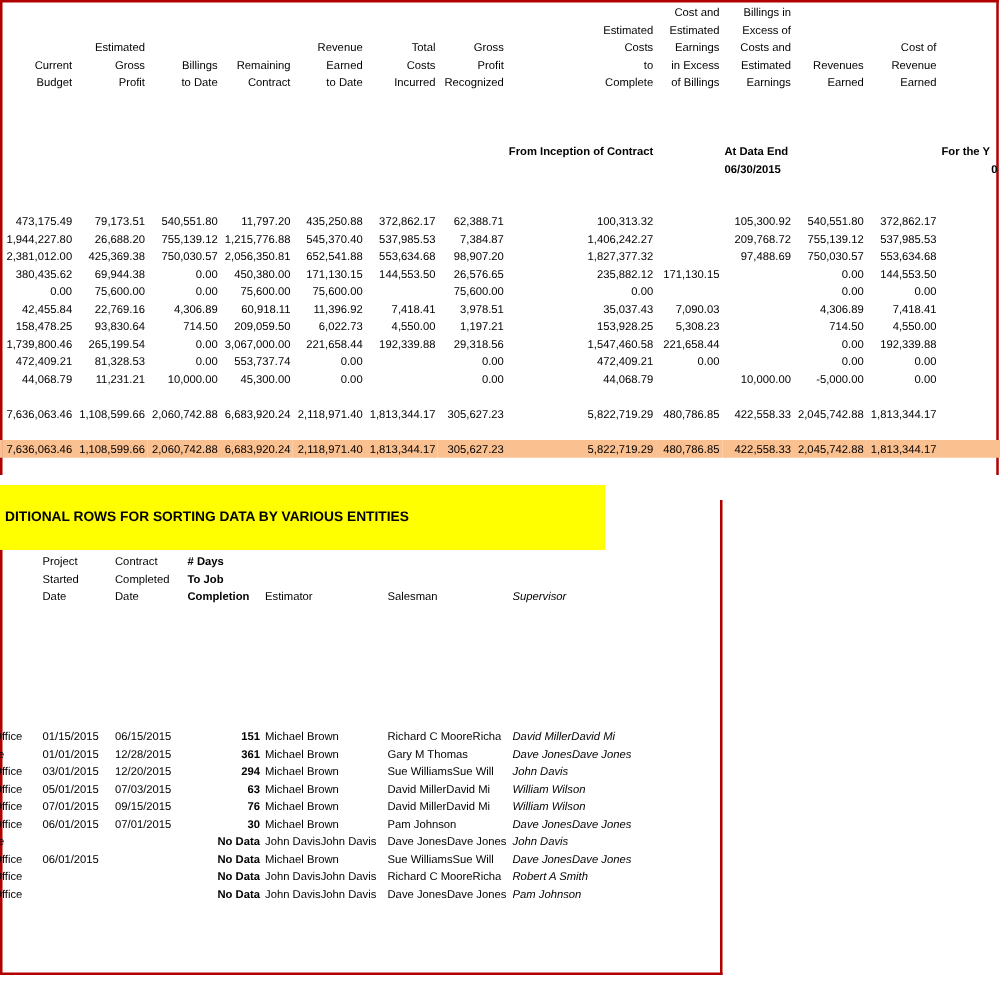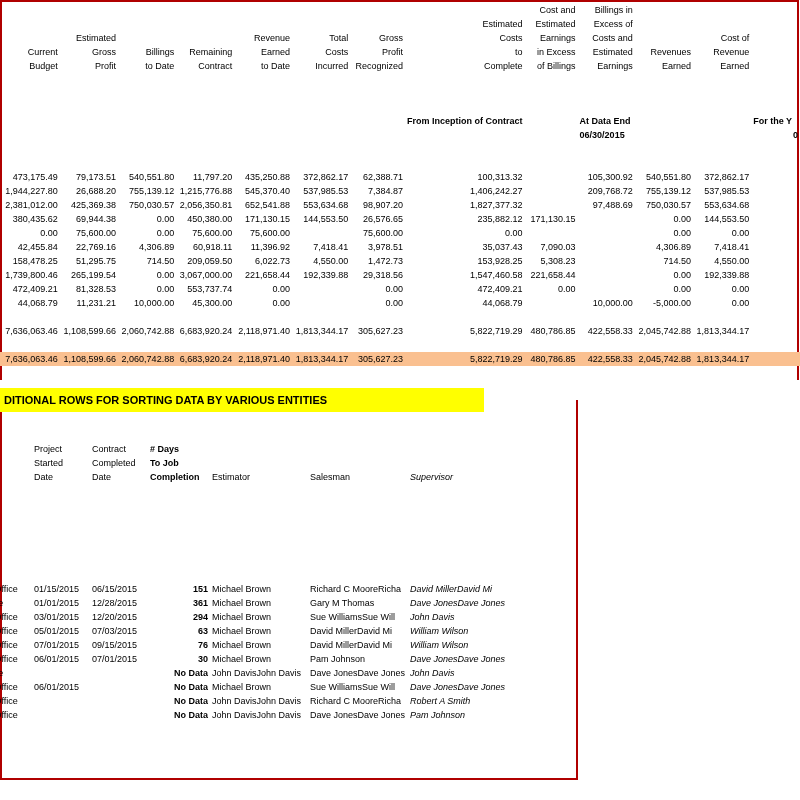--- a/index.html
+++ b/index.html
@@ -42,21 +42,21 @@
     overflow: hidden;
     white-space: nowrap;
     text-overflow: clip;
     font-weight: normal;
   }
   .num { text-align: right; }
   .txt { text-align: left; }
   .hdr { text-align: right; vertical-align: bottom; }
   .bold { font-weight: bold; }
   .orange { background: #fac090; }
-  .yellow { background: #ffff00; font-weight: bold; font-size: 11px; padding: 6px 4px; }
+  .yellow { background: #ffff00; font-weight: bold; font-size: 11px; padding: 20px 4px; }
 
   
   .t1 td, .t1 th { width: 62px; }
   .t1 .c0 { width: 28px; }
 
   
   .t2 td, .t2 th { width: 54px; }
   .t2 .cA { width: 50px; }
   .t2 .cB { width: 58px; margin-left: 48px; }
   .t2 .cC { width: 58px; }
@@ -366,26 +366,26 @@
           <td class="num">35,037.43</td>
           <td class="num">7,090.03</td>
           <td class="num"></td>
           <td class="num">4,306.89</td>
           <td class="num">7,418.41</td>
           <td class="num"></td>
         </tr>
         <tr>
           <td class="num c0">4.00</td>
           <td class="num">158,478.25</td>
-          <td class="num">51,295.75</td>
+          <td class="num">93,830.64</td>
           <td class="num">714.50</td>
           <td class="num">209,059.50</td>
           <td class="num">6,022.73</td>
           <td class="num">4,550.00</td>
-          <td class="num">1,472.73</td>
+          <td class="num">1,197.21</td>
           <td class="num">153,928.25</td>
           <td class="num">5,308.23</td>
           <td class="num"></td>
           <td class="num">714.50</td>
           <td class="num">4,550.00</td>
           <td class="num"></td>
         </tr>
         <tr>
           <td class="num c0">0.00</td>
           <td class="num">1,739,800.46</td>

